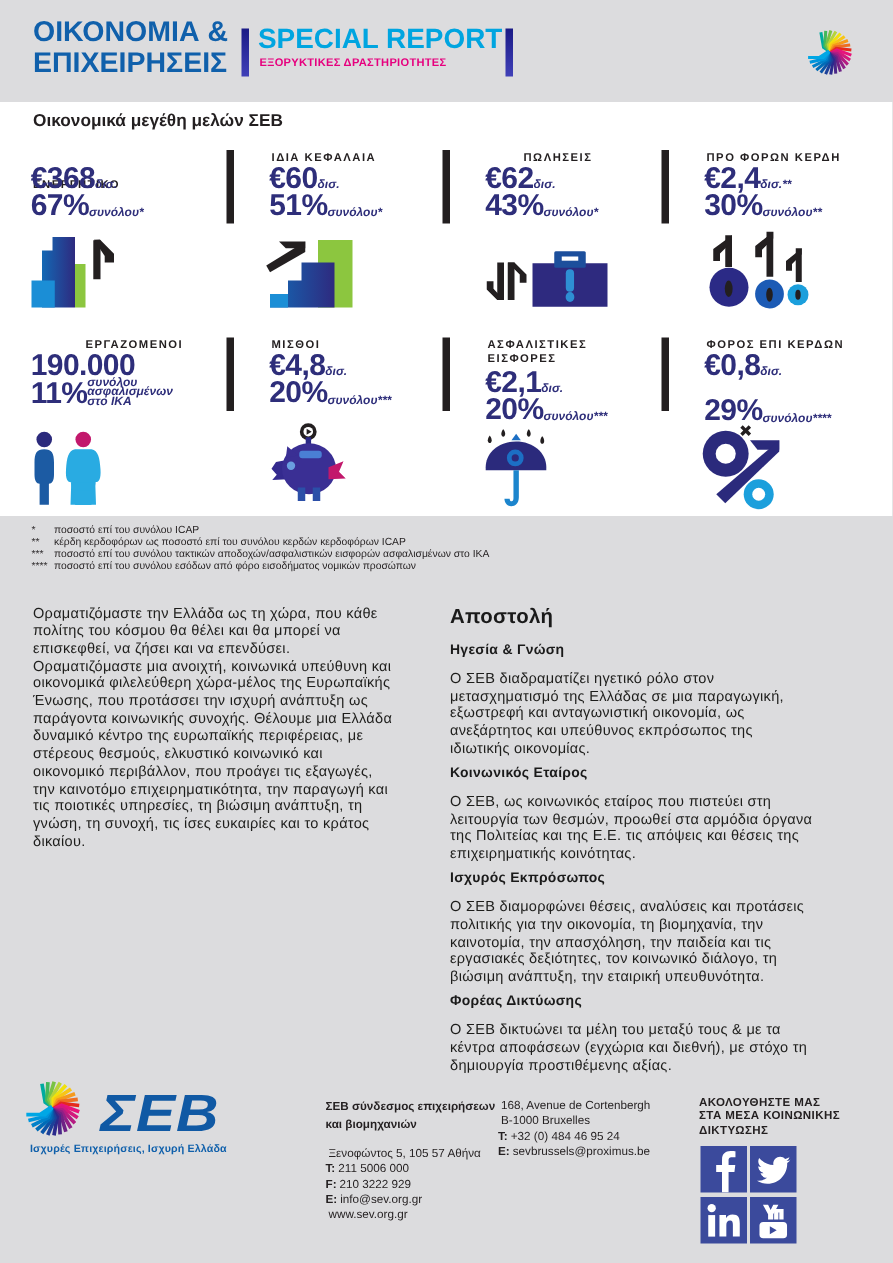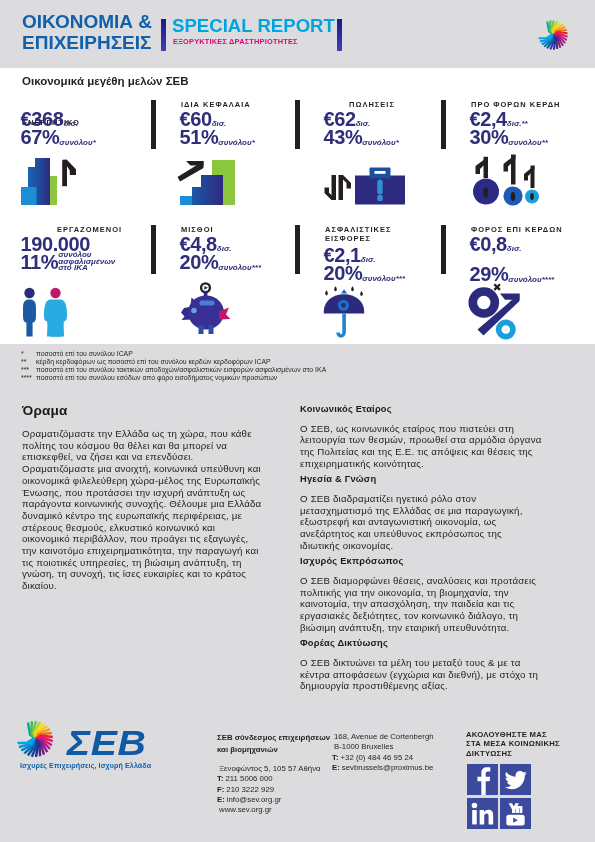--- a/index.html
+++ b/index.html
@@ -302,33 +302,33 @@
 </div>
 
 <div class="abs fnwrap">
   <div class="fn"><span class="ast">*</span><span>ποσοστό επί του συνόλου ICAP</span></div>
   <div class="fn"><span class="ast">**</span><span>κέρδη κερδοφόρων ως ποσοστό επί του συνόλου κερδών κερδοφόρων ICAP</span></div>
   <div class="fn"><span class="ast">***</span><span>ποσοστό επί του συνόλου τακτικών αποδοχών/ασφαλιστικών εισφορών ασφαλισμένων στο ΙΚΑ</span></div>
   <div class="fn"><span class="ast">****</span><span>ποσοστό επί του συνόλου εσόδων από φόρο εισοδήματος νομικών προσώπων</span></div>
 </div>
 
 <div class="abs colL">
-  <h2 class="sect">Όραμα</h2>
   <p class="body-p">Οραματιζόμαστε την Ελλάδα ως τη χώρα, που κάθε πολίτης του κόσμου θα θέλει και θα μπορεί να επισκεφθεί, να ζήσει και να επενδύσει.</p>
   <p class="body-p">Οραματιζόμαστε μια ανοιχτή, κοινωνικά υπεύθυνη και οικονομικά φιλελεύθερη χώρα-μέλος της Ευρωπαϊκής Ένωσης, που προτάσσει την ισχυρή ανάπτυξη ως παράγοντα κοινωνικής συνοχής. Θέλουμε μια Ελλάδα δυναμικό κέντρο της ευρωπαϊκής περιφέρειας, με στέρεους θεσμούς, ελκυστικό κοινωνικό και οικονομικό περιβάλλον, που προάγει τις εξαγωγές, την καινοτόμο επιχειρηματικότητα, την παραγωγή και τις ποιοτικές υπηρεσίες, τη βιώσιμη ανάπτυξη, τη γνώση, τη συνοχή, τις ίσες ευκαιρίες και το κράτος δικαίου.</p>
 </div>
 
 <div class="abs colR">
+  <h2 class="sect">Αποστολή</h2>
+  <div class="mission-blk">
+    <h3 class="sub">Ηγεσία &amp; Γνώση</h3>
+    <p class="body-p">Ο ΣΕΒ διαδραματίζει ηγετικό ρόλο στον μετασχηματισμό της Ελλάδας σε μια παραγωγική, εξωστρεφή και ανταγωνιστική οικονομία, ως ανεξάρτητος και υπεύθυνος εκπρόσωπος της ιδιωτικής οικονομίας.</p>
+  </div>
   <div class="mission-blk">
     <h3 class="sub">Κοινωνικός Εταίρος</h3>
     <p class="body-p">Ο ΣΕΒ, ως κοινωνικός εταίρος που πιστεύει στη λειτουργία των θεσμών, προωθεί στα αρμόδια όργανα της Πολιτείας και της Ε.Ε. τις απόψεις και θέσεις της επιχειρηματικής κοινότητας.</p>
-  </div>
-  <div class="mission-blk">
-    <h3 class="sub">Ηγεσία &amp; Γνώση</h3>
-    <p class="body-p">Ο ΣΕΒ διαδραματίζει ηγετικό ρόλο στον μετασχηματισμό της Ελλάδας σε μια παραγωγική, εξωστρεφή και ανταγωνιστική οικονομία, ως ανεξάρτητος και υπεύθυνος εκπρόσωπος της ιδιωτικής οικονομίας.</p>
   </div>
   <div class="mission-blk">
     <h3 class="sub">Ισχυρός Εκπρόσωπος</h3>
     <p class="body-p">Ο ΣΕΒ διαμορφώνει θέσεις, αναλύσεις και προτάσεις πολιτικής για την οικονομία, τη βιομηχανία, την καινοτομία, την απασχόληση, την παιδεία και τις εργασιακές δεξιότητες, τον κοινωνικό διάλογο, τη βιώσιμη ανάπτυξη, την εταιρική υπευθυνότητα.</p>
   </div>
   <div class="mission-blk">
     <h3 class="sub">Φορέας Δικτύωσης</h3>
     <p class="body-p">Ο ΣΕΒ δικτυώνει τα μέλη του μεταξύ τους &amp; με τα κέντρα αποφάσεων (εγχώρια και διεθνή), με στόχο τη δημιουργία προστιθέμενης αξίας.</p>
   </div>
 </div>

